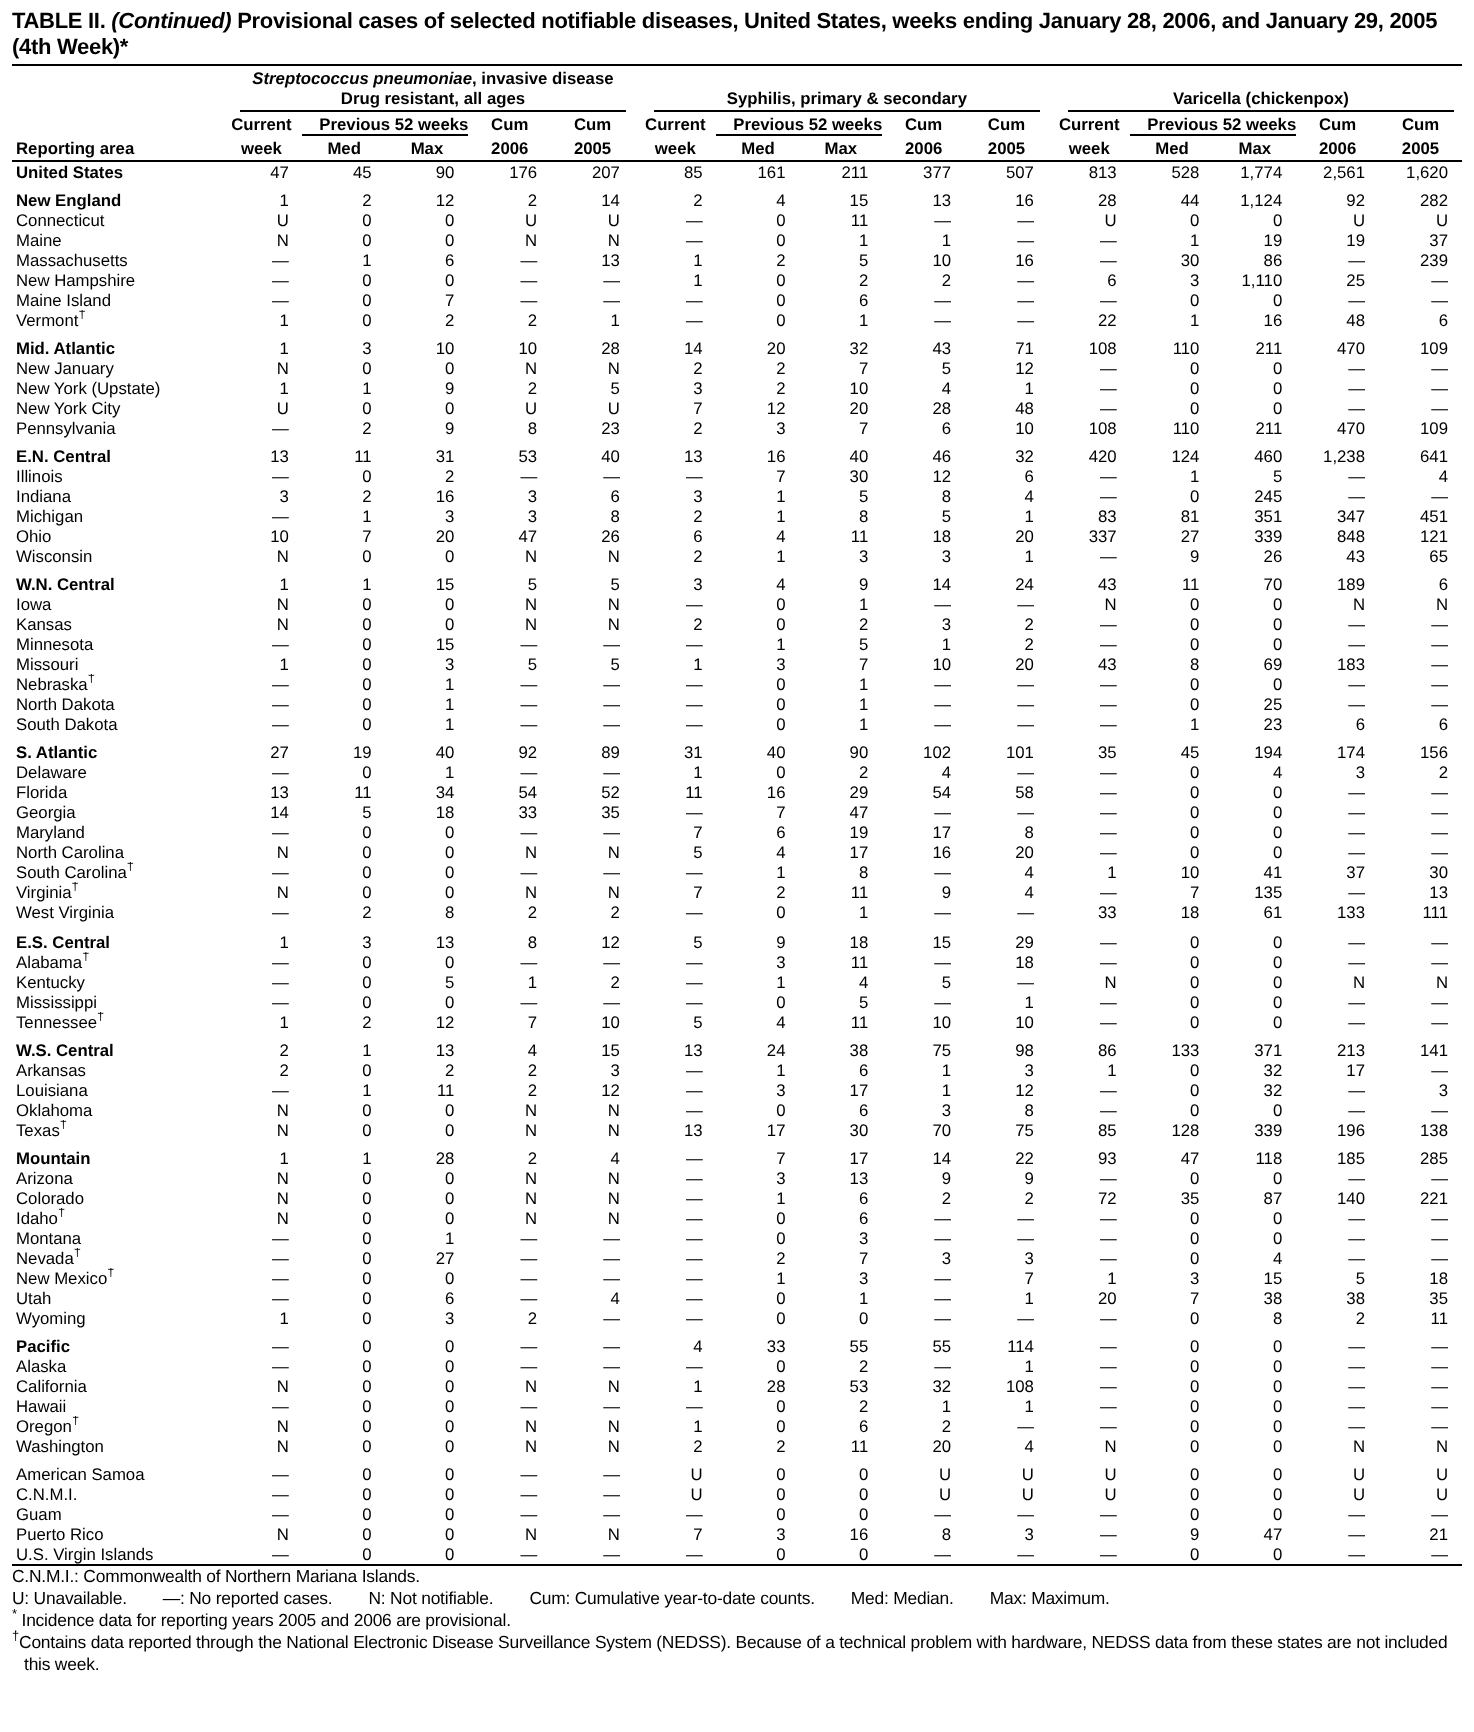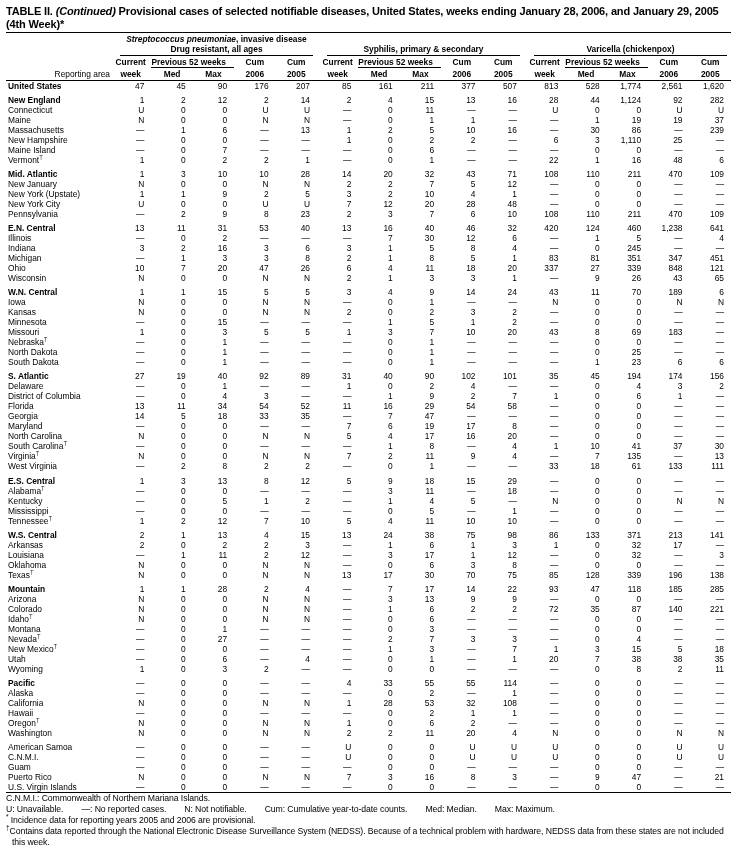--- a/index.html
+++ b/index.html
@@ -10,23 +10,23 @@
   .rule-top{border-bottom:1.6px solid #000;margin-top:2px;}
   table{border-collapse:collapse;width:100%;table-layout:fixed;margin-top:1px;}
   col.label{width:104px;}
   col.n{width:41.4px;}
   th,td{padding:0;font-size:8.4px;line-height:10px;font-weight:normal;white-space:nowrap;}
   thead th{font-weight:bold;vertical-align:bottom;}
   .grp-inner{border-bottom:1px solid #000;text-align:center;font-weight:bold;padding-bottom:1px;}
   .grp-inner .l1 i{font-weight:bold;}
   th.gpad{padding-left:10px;padding-right:4px;}
   th.sub{text-align:center;padding-top:1px;}
-  th.prev{border-bottom:1px solid #000;text-align:left;}
+  th.prev{border-bottom:1px solid #000;text-align:right;}
   tr.hdr-bottom th{border-bottom:1px solid #000;padding-bottom:1px;}
-  th.ralabel{text-align:right;font-weight:normal;padding-left:2px;}
+  th.ralabel{text-align:left;font-weight:bold;padding-left:2px;}
   td.lbl{text-align:left;padding-left:2px;overflow:hidden;}
   td.num{text-align:right;padding-right:7px;}
   tr.bold td.lbl{font-weight:bold;}
   tr.gap td{padding-top:4.2px;}
   sup{font-size:6.5px;line-height:0;}
   .rule-bottom{border-bottom:1.5px solid #000;}
   .fn{font-size:8.7px;line-height:10.8px;letter-spacing:-0.1px;}
   .fn-legend span{margin-right:18px;}
   .fn-hang{text-indent:-6px;padding-left:6px;}
 </style>
@@ -630,38 +630,20 @@
           <td class="num">2</td>
           <td class="num">4</td>
           <td class="num">—</td>
           <td class="num">—</td>
           <td class="num">0</td>
           <td class="num">4</td>
           <td class="num">3</td>
           <td class="num">2</td>
         </tr>
         <tr>
-          <td class="lbl">District of Columbia</td>
-          <td class="num">—</td>
-          <td class="num">0</td>
-          <td class="num">4</td>
-          <td class="num">3</td>
-          <td class="num">—</td>
-          <td class="num">—</td>
-          <td class="num">1</td>
-          <td class="num">9</td>
-          <td class="num">2</td>
-          <td class="num">7</td>
-          <td class="num">1</td>
-          <td class="num">0</td>
-          <td class="num">6</td>
-          <td class="num">1</td>
-          <td class="num">—</td>
-        </tr>
-        <tr>
           <td class="lbl">Florida</td>
           <td class="num">13</td>
           <td class="num">11</td>
           <td class="num">34</td>
           <td class="num">54</td>
           <td class="num">52</td>
           <td class="num">11</td>
           <td class="num">16</td>
           <td class="num">29</td>
           <td class="num">54</td>

